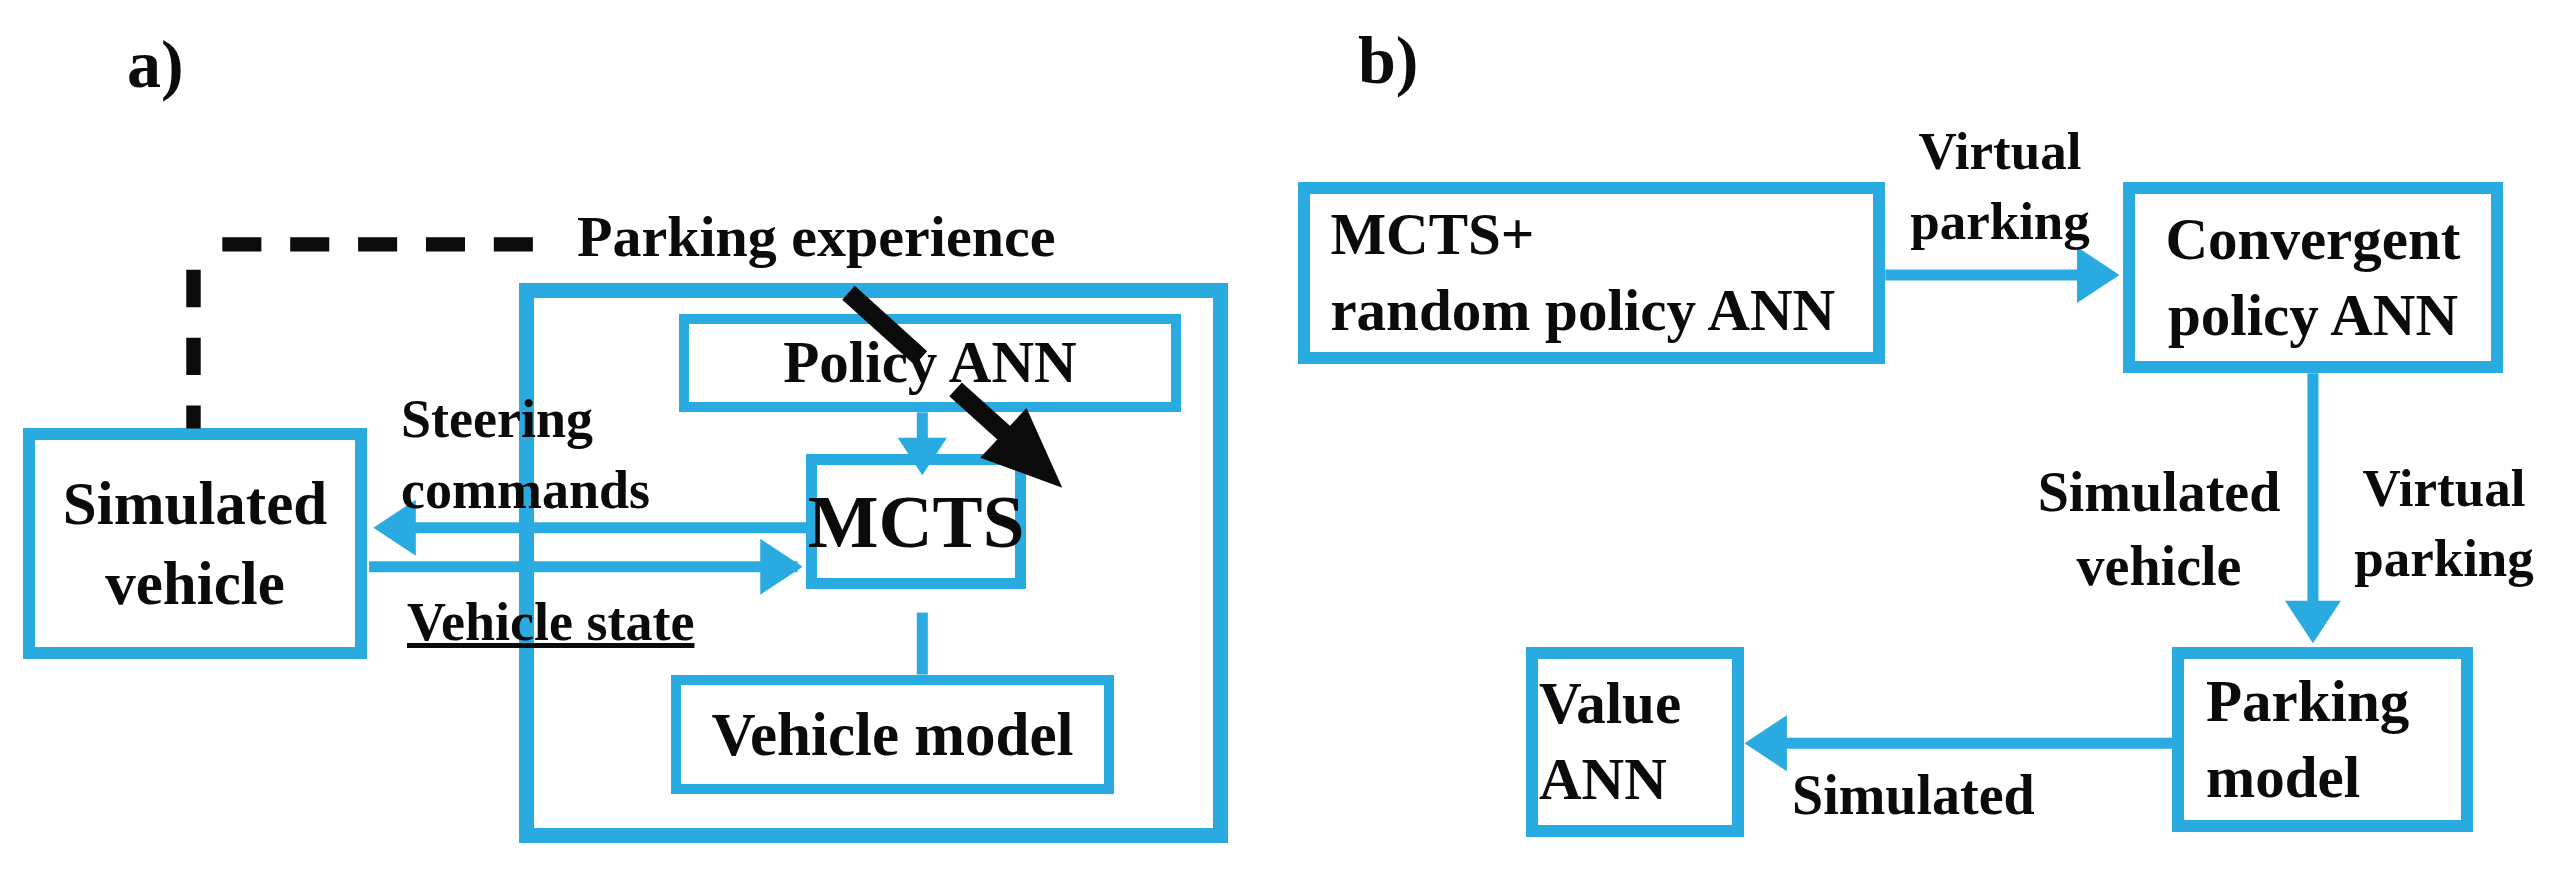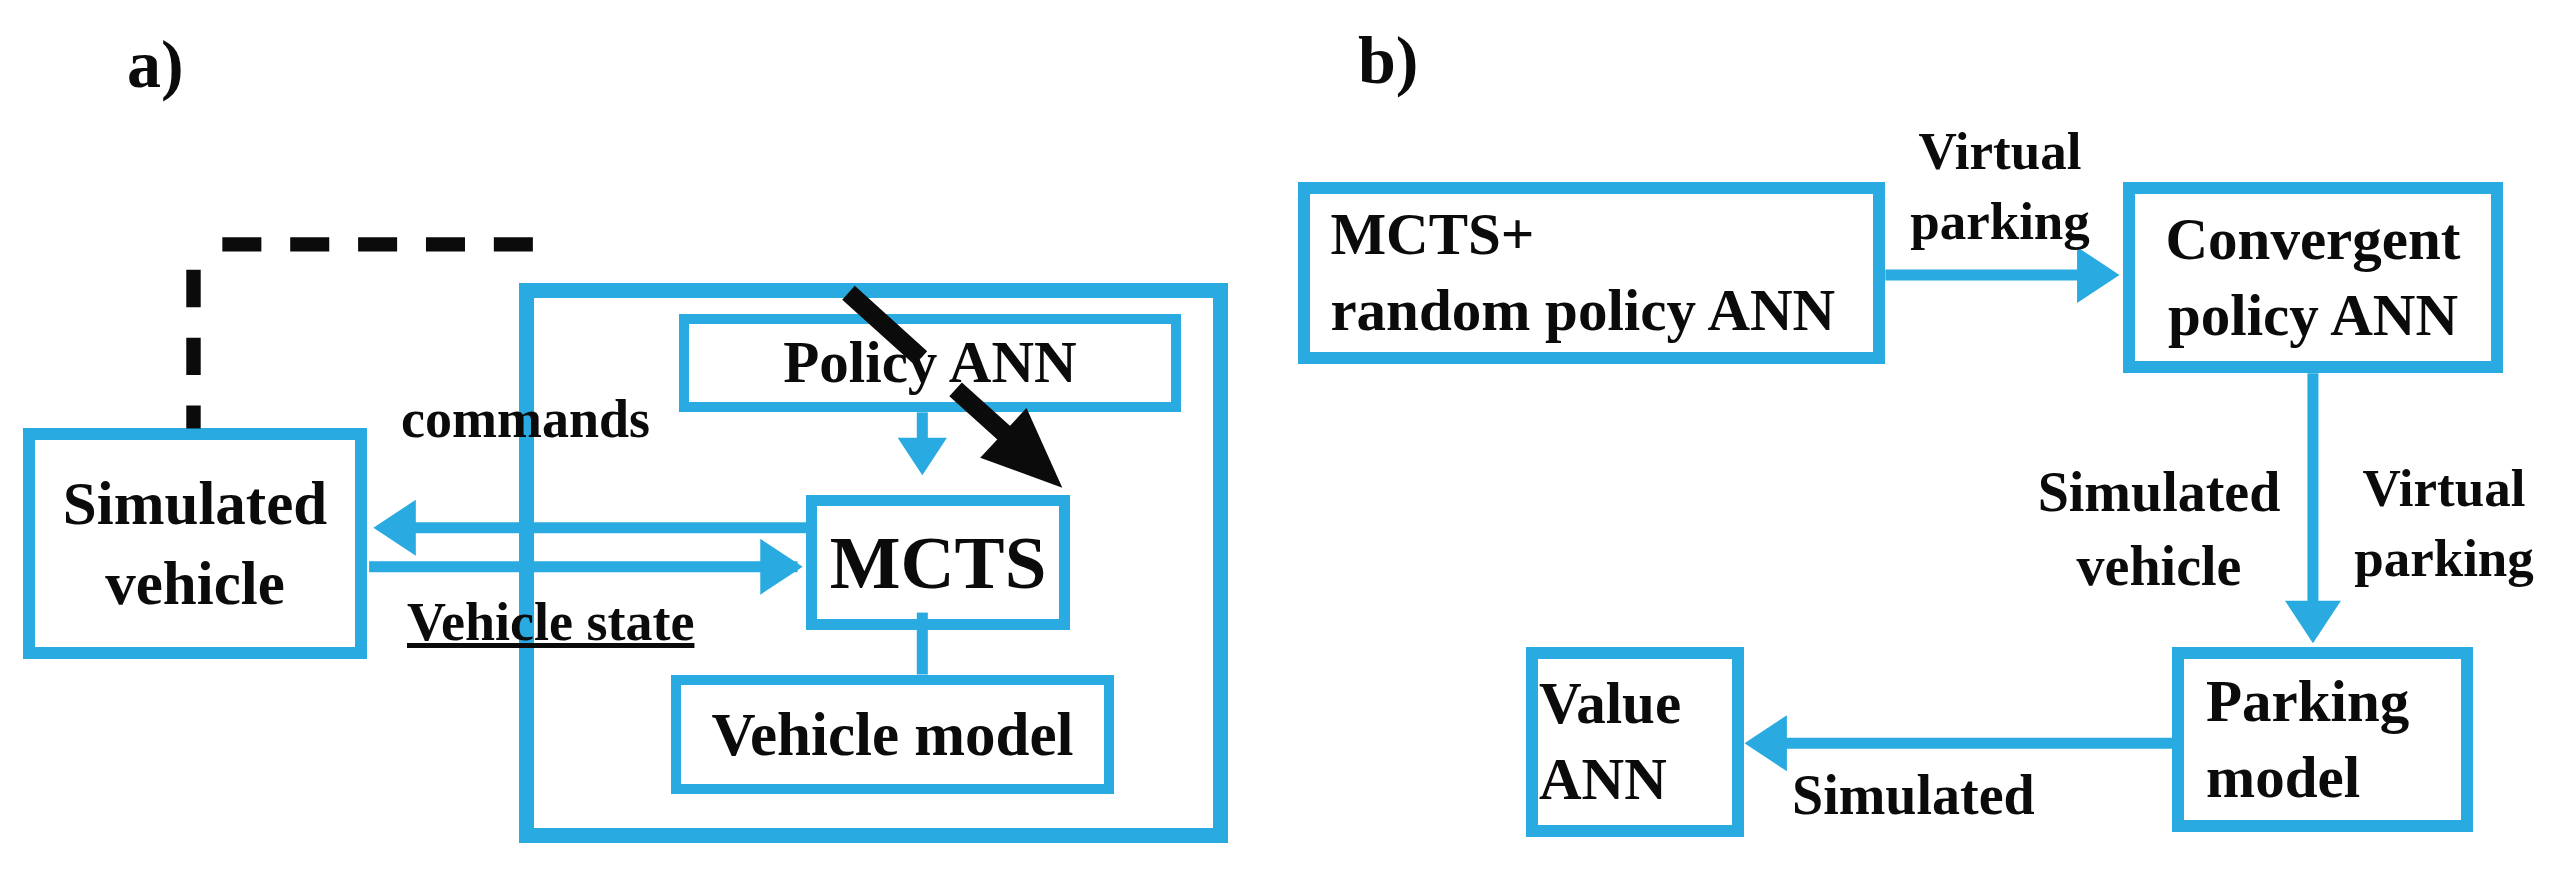--- a/index.html
+++ b/index.html
@@ -36,30 +36,32 @@
 
   <div class="dbox t72 z2" style="left:23px;top:428px;width:344px;height:231px;">
     <div class="bl">Simulated</div>
     <div class="bl">vehicle</div>
   </div>
 
   <div class="dbox t70 z2" style="left:679px;top:314px;width:502px;height:98px;border-width:10.2px;">
     <div class="bl">Policy ANN</div>
   </div>
 
-  <div class="dbox t88 z2" style="left:806px;top:495px;width:264px;height:135px;border-width:11px;">
+  <div class="dbox t88 z2" style="left:806px;top:454px;width:220px;height:135px;border-width:11px;">
     <div class="bl">MCTS</div>
   </div>
 
   <div class="dbox t72 z2" style="left:671px;top:675px;width:443px;height:119px;border-width:10.2px;">
     <div class="bl">Vehicle model</div>
   </div>
 
+  <div class="abs lbl z5" style="left:577px;top:199px;font-size:58px;">Parking experience</div>
 
   <div class="abs lbl z5" style="left:401px;top:384px;">
+    <div>Steering</div>
     <div>commands</div>
   </div>
 
   <div class="abs lbl z5" style="left:407px;top:587px;text-decoration:underline;">Vehicle state</div>
 
   <div class="abs panel-letter z3" style="left:1358px;top:25.5px;">b)</div>
 
   <div class="dbox t70 z2" style="left:2123px;top:182px;width:380px;height:191px;">
     <div class="bl">Convergent</div>
     <div class="bl">policy ANN</div>

